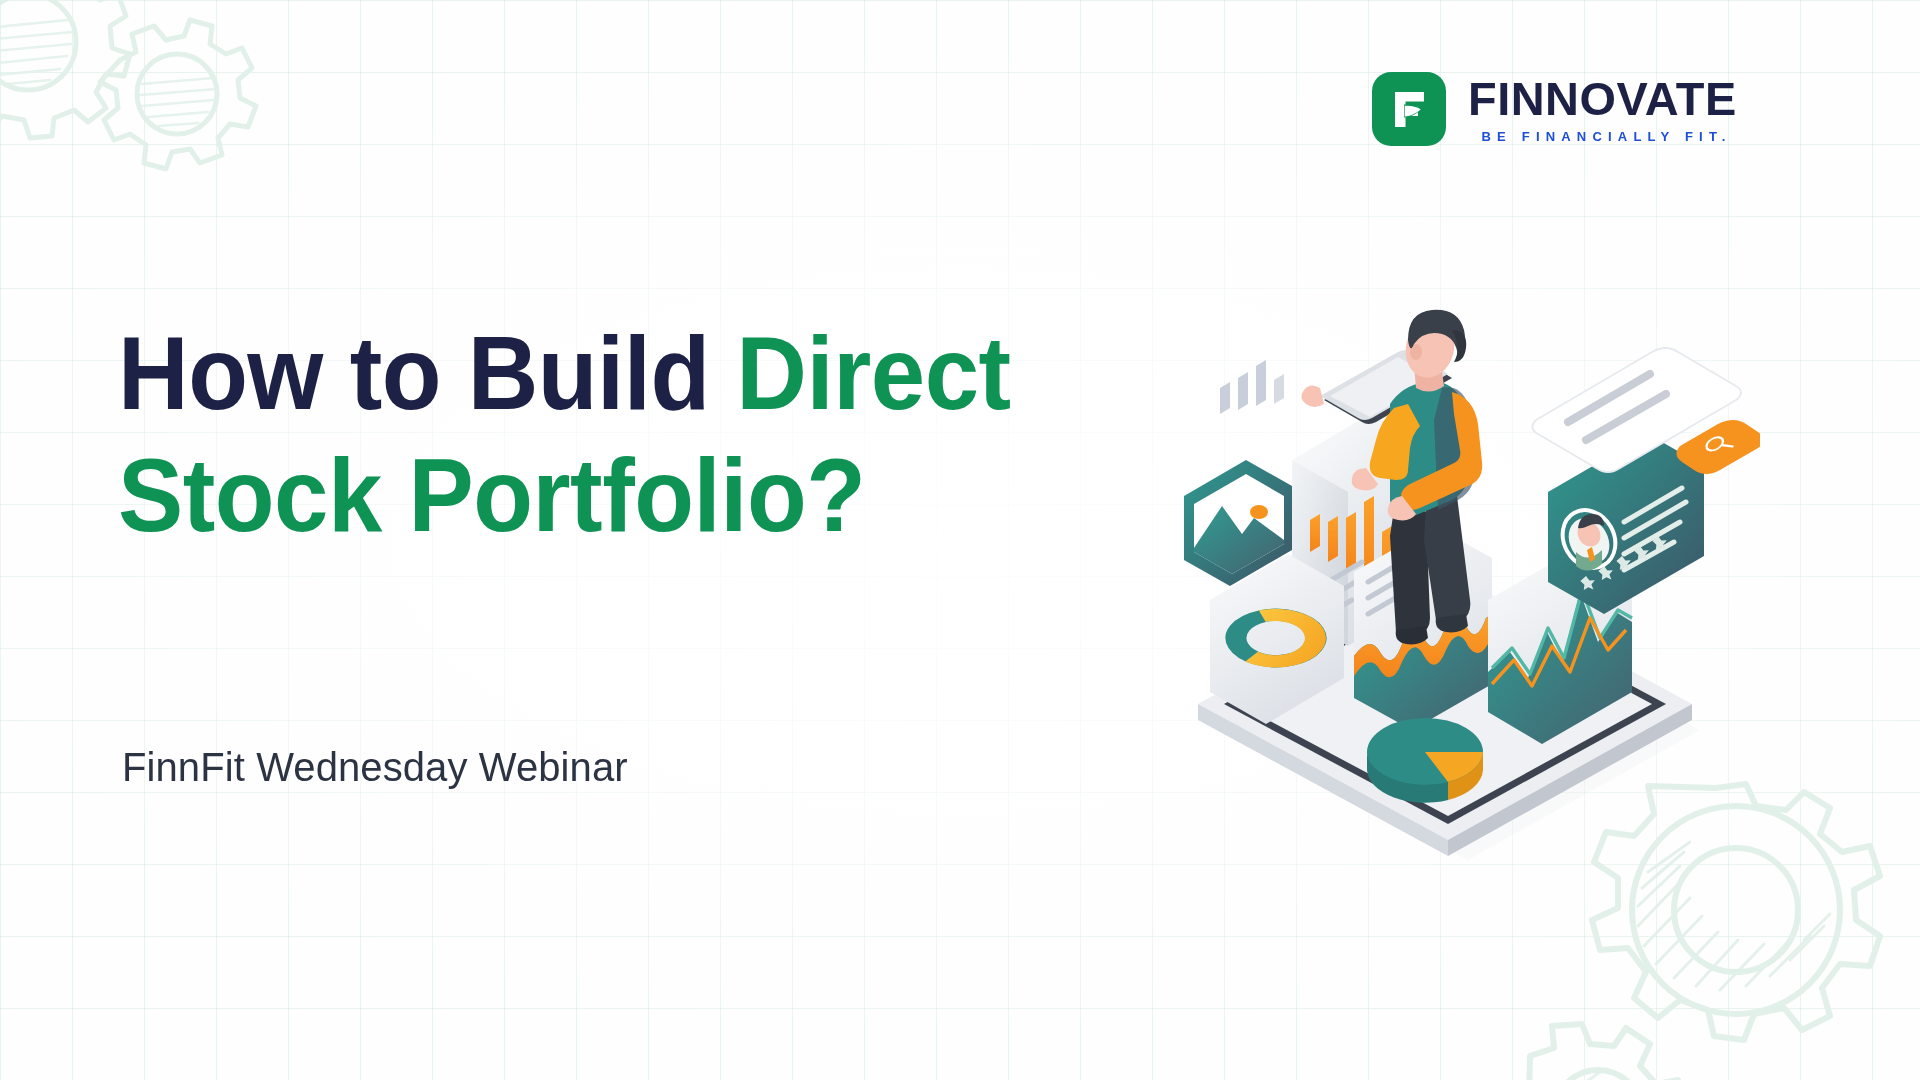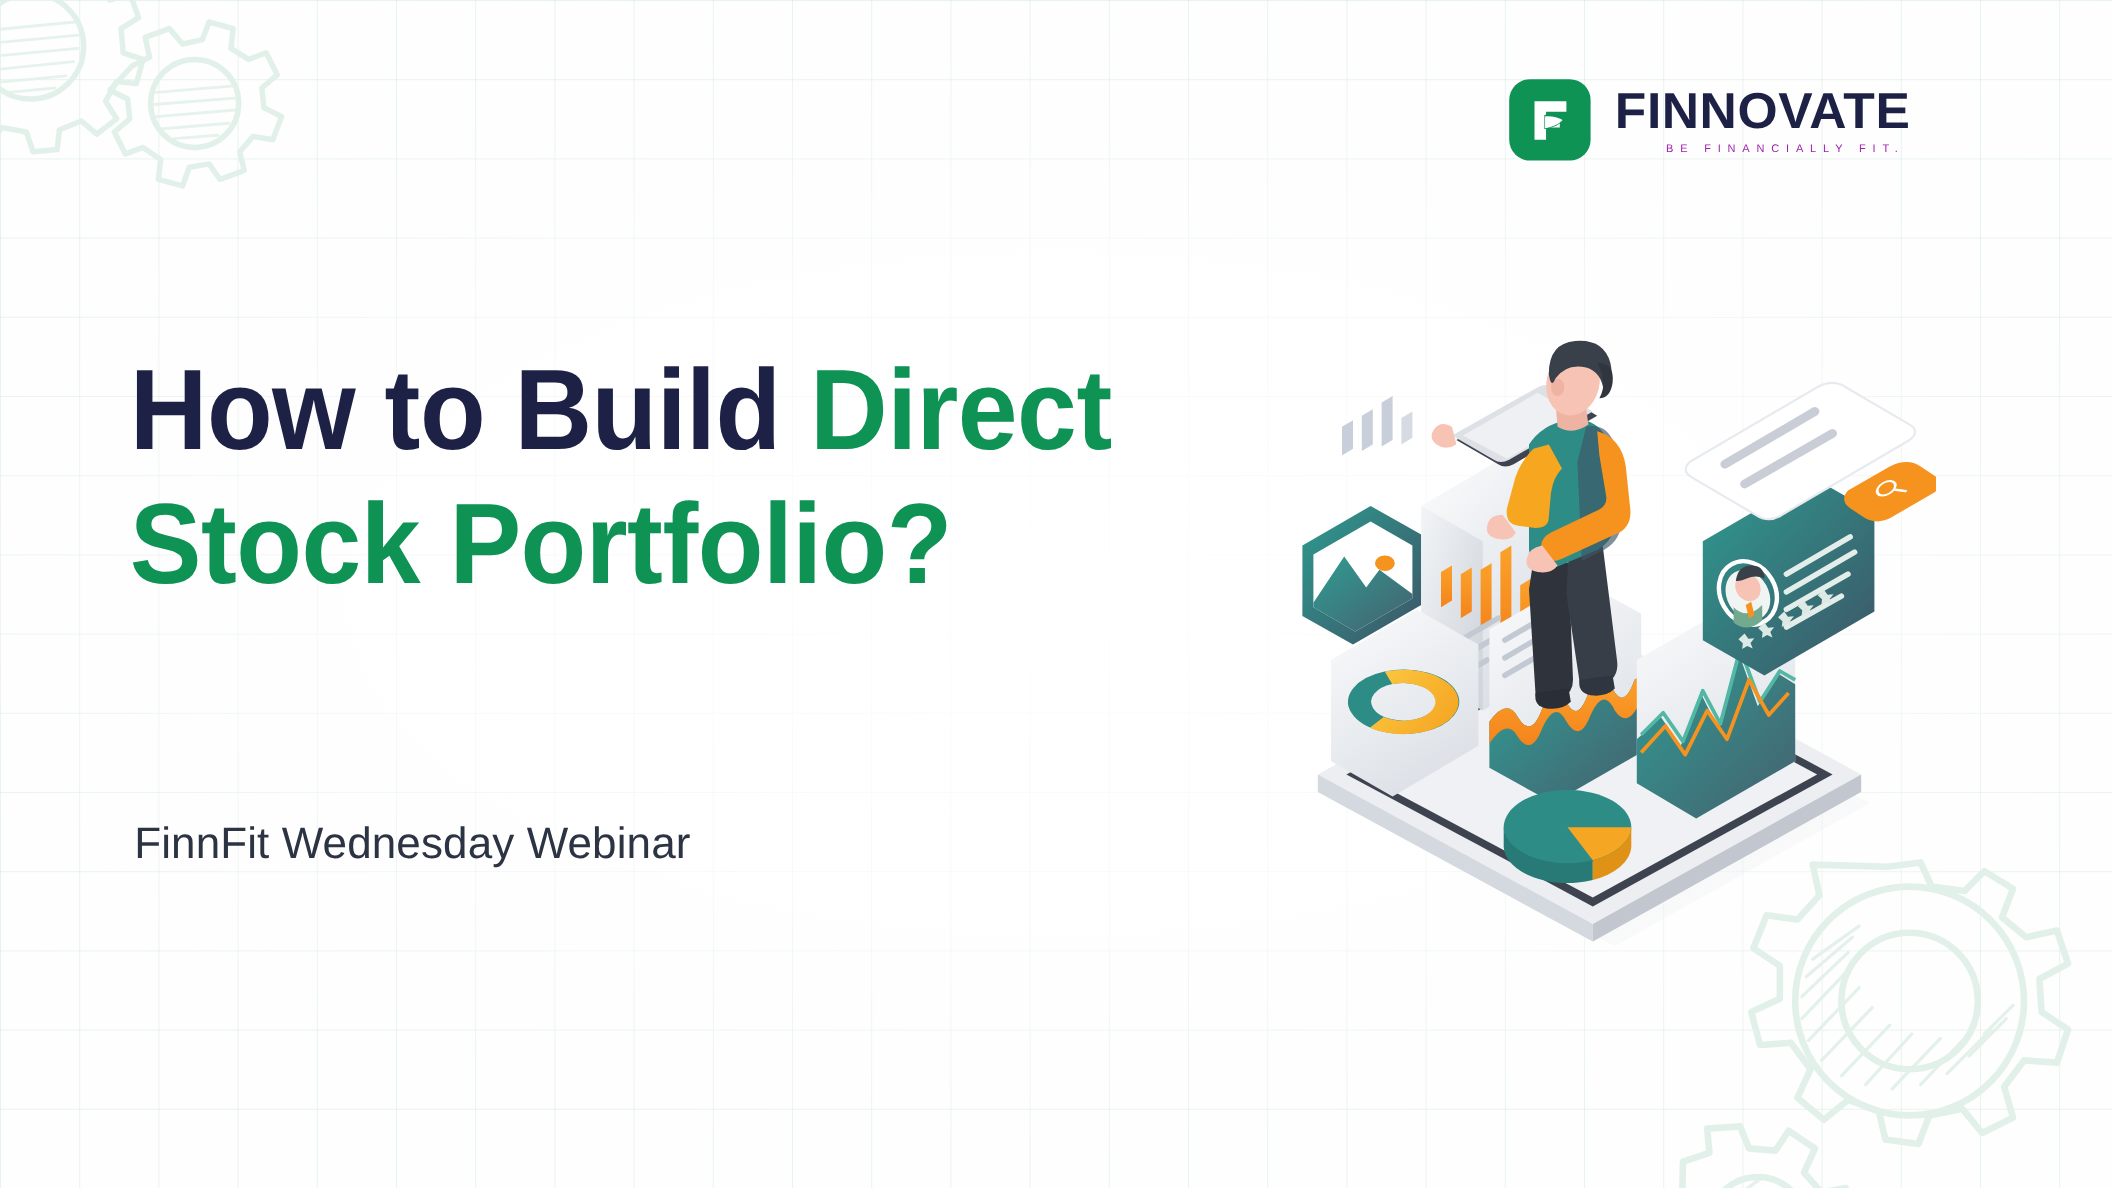--- a/index.html
+++ b/index.html
@@ -57,24 +57,24 @@
     font-weight:bold;
     font-size:46px;
     letter-spacing:0.5px;
     color:#1C2145;
     line-height:1;
     transform:scaleX(1.02);
     transform-origin:left center;
   }
   .logo-tag {
     font-family:"Liberation Sans", sans-serif;
-    font-weight:normal;
-    font-size:10px;
+    font-weight:bold;
+    font-size:13px;
     letter-spacing:6.2px;
-    color:#a21caf;
+    color:#1d4ed8;
     line-height:1;
     margin-top:7px;
     margin-left:2px;
   }
 
   
   .headline {
     position:absolute; left:118px; top:313px;
     width:1040px;
     font-family:"Liberation Sans Narrow","Liberation Sans", sans-serif;

